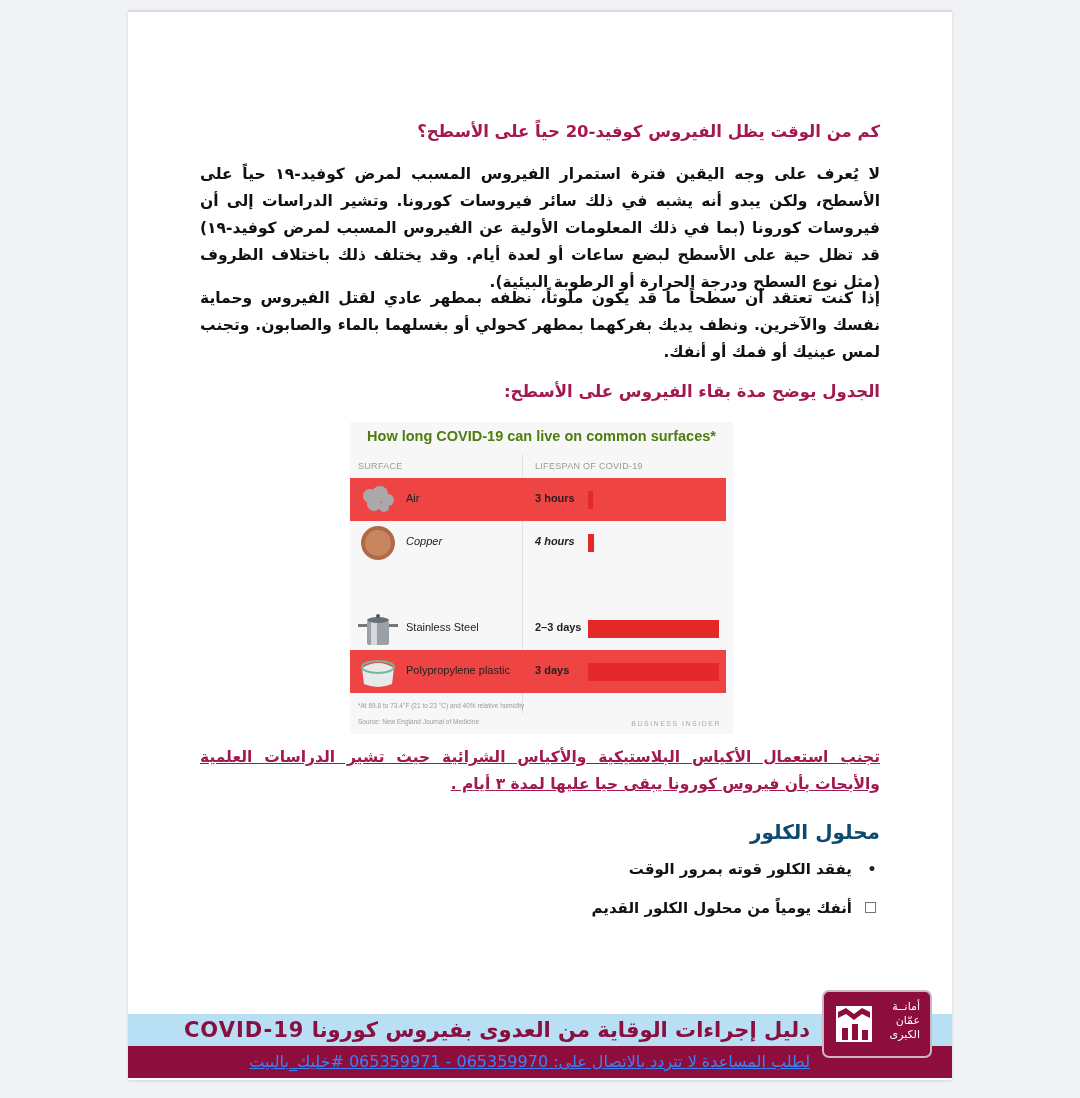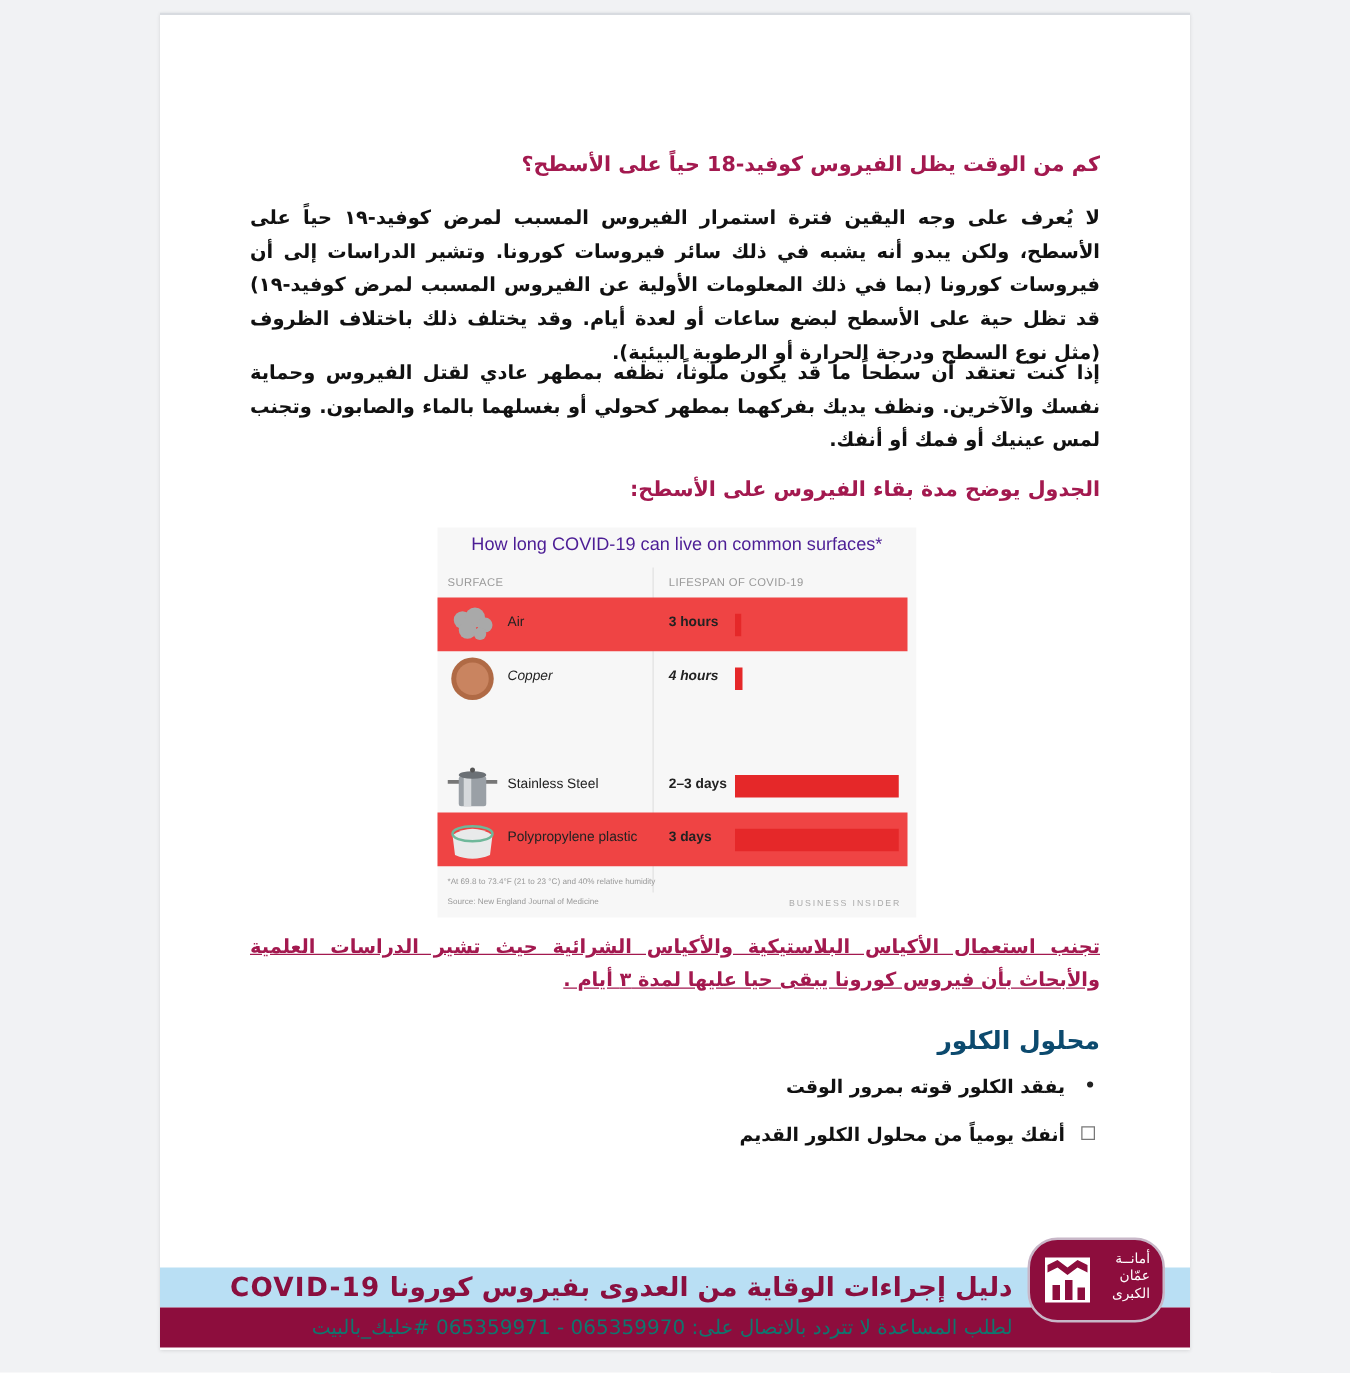--- a/index.html
+++ b/index.html
@@ -25,21 +25,21 @@
   .subhead { position: absolute; right: 72px; color: #0c4a6e; font-weight: bold; font-size: 20px; }
   .bullet-row { position: absolute; right: 72px; display: flex; flex-direction: row; align-items: center; gap: 12px; color: #111; font-weight: bold; font-size: 15px; }
   .bullet-dot { font-size: 14px; color:#222; width: 16px; text-align:center; }
   .check-box { width: 9px; height: 9px; border: 1px solid #777; display:inline-block; margin: 0 4px; }
 
   
   .infographic {
     position: absolute; left: 222px; top: 412px; width: 383px; height: 312px;
     background: #f7f7f7; font-family: "Liberation Sans", sans-serif;
   }
-  .ig-title { position: absolute; left: 0; top: 6px; width: 100%; text-align: center; font-weight: normal; font-size: 14.5px; color: #4c1d95; }
+  .ig-title { position: absolute; left: 0; top: 6px; width: 100%; text-align: center; font-weight: bold; font-size: 14.5px; color: #4d7c0f; }
   .ig-col-head { position: absolute; top: 39px; font-size: 9px; color: #999; letter-spacing: 0.3px; }
   .ig-divider { position: absolute; left: 172px; top: 32px; width: 1px; height: 260px; background: #e2e2e2; }
   .ig-row { position: absolute; left: 0; width: 376px; height: 43px; }
   .ig-row.shade { background: #ef4444; }
   .ig-icon { position: absolute; left: 8px; top: 4px; width: 40px; height: 36px; }
   .ig-surface { position: absolute; left: 56px; top: 14px; font-size: 11px; color: #222; }
   .ig-life { position: absolute; left: 185px; top: 14px; font-size: 11px; font-weight: bold; color: #222; }
   .ig-bar { position: absolute; left: 238px; top: 13px; height: 18px; background: #e52829; }
   .ig-note { position: absolute; left: 8px; font-size: 6.5px; color: #999; }
   .ig-brand { position: absolute; right: 12px; top: 298px; font-size: 7px; color: #aaa; letter-spacing: 1.5px; }
@@ -51,37 +51,37 @@
   .footer-title {
     position: absolute; right: 142px; top: 1004px; height: 32px; line-height: 32px;
     color: #8a0f3f; font-weight: bold; font-size: 21px; white-space: nowrap;
   }
   .footer-title .latin { font-family: "DejaVu Sans", sans-serif; letter-spacing: 1px; }
   .footer-red {
     position: absolute; left: 0; top: 1036px; width: 824px; height: 32px; background: #8d0d3d;
   }
   .footer-contact {
     position: absolute; right: 142px; top: 1036px; height: 32px; line-height: 32px;
-    color: #0f766e; font-size: 16px; white-space: nowrap;
+    color: #3b82f6; font-size: 16px; white-space: nowrap; text-decoration: underline;
   }
   .logo {
     position: absolute; left: 694px; top: 980px; width: 110px; height: 68px;
-    background: #8d0d3d; border-radius: 24px; border: 2px solid #c8b7c8;
+    background: #8d0d3d; border-radius: 7px; border: 2px solid #c8b7c8;
     box-sizing: border-box;
   }
   .logo-text { position: absolute; right: 10px; top: 8px; color: #fff; font-size: 11px; line-height: 14px; text-align: right; direction: rtl; }
   .logo-mark { position: absolute; left: 10px; top: 10px; width: 40px; height: 44px; }
 </style>
 </head>
 <body>
 
 <div class="page">
   <div class="page-topline"></div>
 
-  <div class="h-maroon rtl" style="top:112px;">كم من الوقت يظل الفيروس كوفيد-18 حياً على الأسطح؟</div>
+  <div class="h-maroon rtl" style="top:112px;">كم من الوقت يظل الفيروس كوفيد-20 حياً على الأسطح؟</div>
 
   <div class="para rtl" style="top:151px;">لا يُعرف على وجه اليقين فترة استمرار الفيروس المسبب لمرض كوفيد-١٩ حياً على الأسطح، ولكن يبدو أنه يشبه في ذلك سائر فيروسات كورونا. وتشير الدراسات إلى أن فيروسات كورونا (بما في ذلك المعلومات الأولية عن الفيروس المسبب لمرض كوفيد-١٩) قد تظل حية على الأسطح لبضع ساعات أو لعدة أيام. وقد يختلف ذلك باختلاف الظروف (مثل نوع السطح ودرجة الحرارة أو الرطوبة البيئية).</div>
 
   <div class="para rtl" style="top:275px;">إذا كنت تعتقد أن سطحاً ما قد يكون ملوثاً، نظفه بمطهر عادي لقتل الفيروس وحماية نفسك والآخرين. ونظف يديك بفركهما بمطهر كحولي أو بغسلهما بالماء والصابون. وتجنب لمس عينيك أو فمك أو أنفك.</div>
 
   <div class="h-maroon rtl" style="top:372px;">الجدول يوضح مدة بقاء الفيروس على الأسطح:</div>
 
   <div class="infographic">
     <div class="ig-title">How long COVID-19 can live on common surfaces*</div>
     <div class="ig-col-head" style="left:8px;text-align:right;">SURFACE</div>

